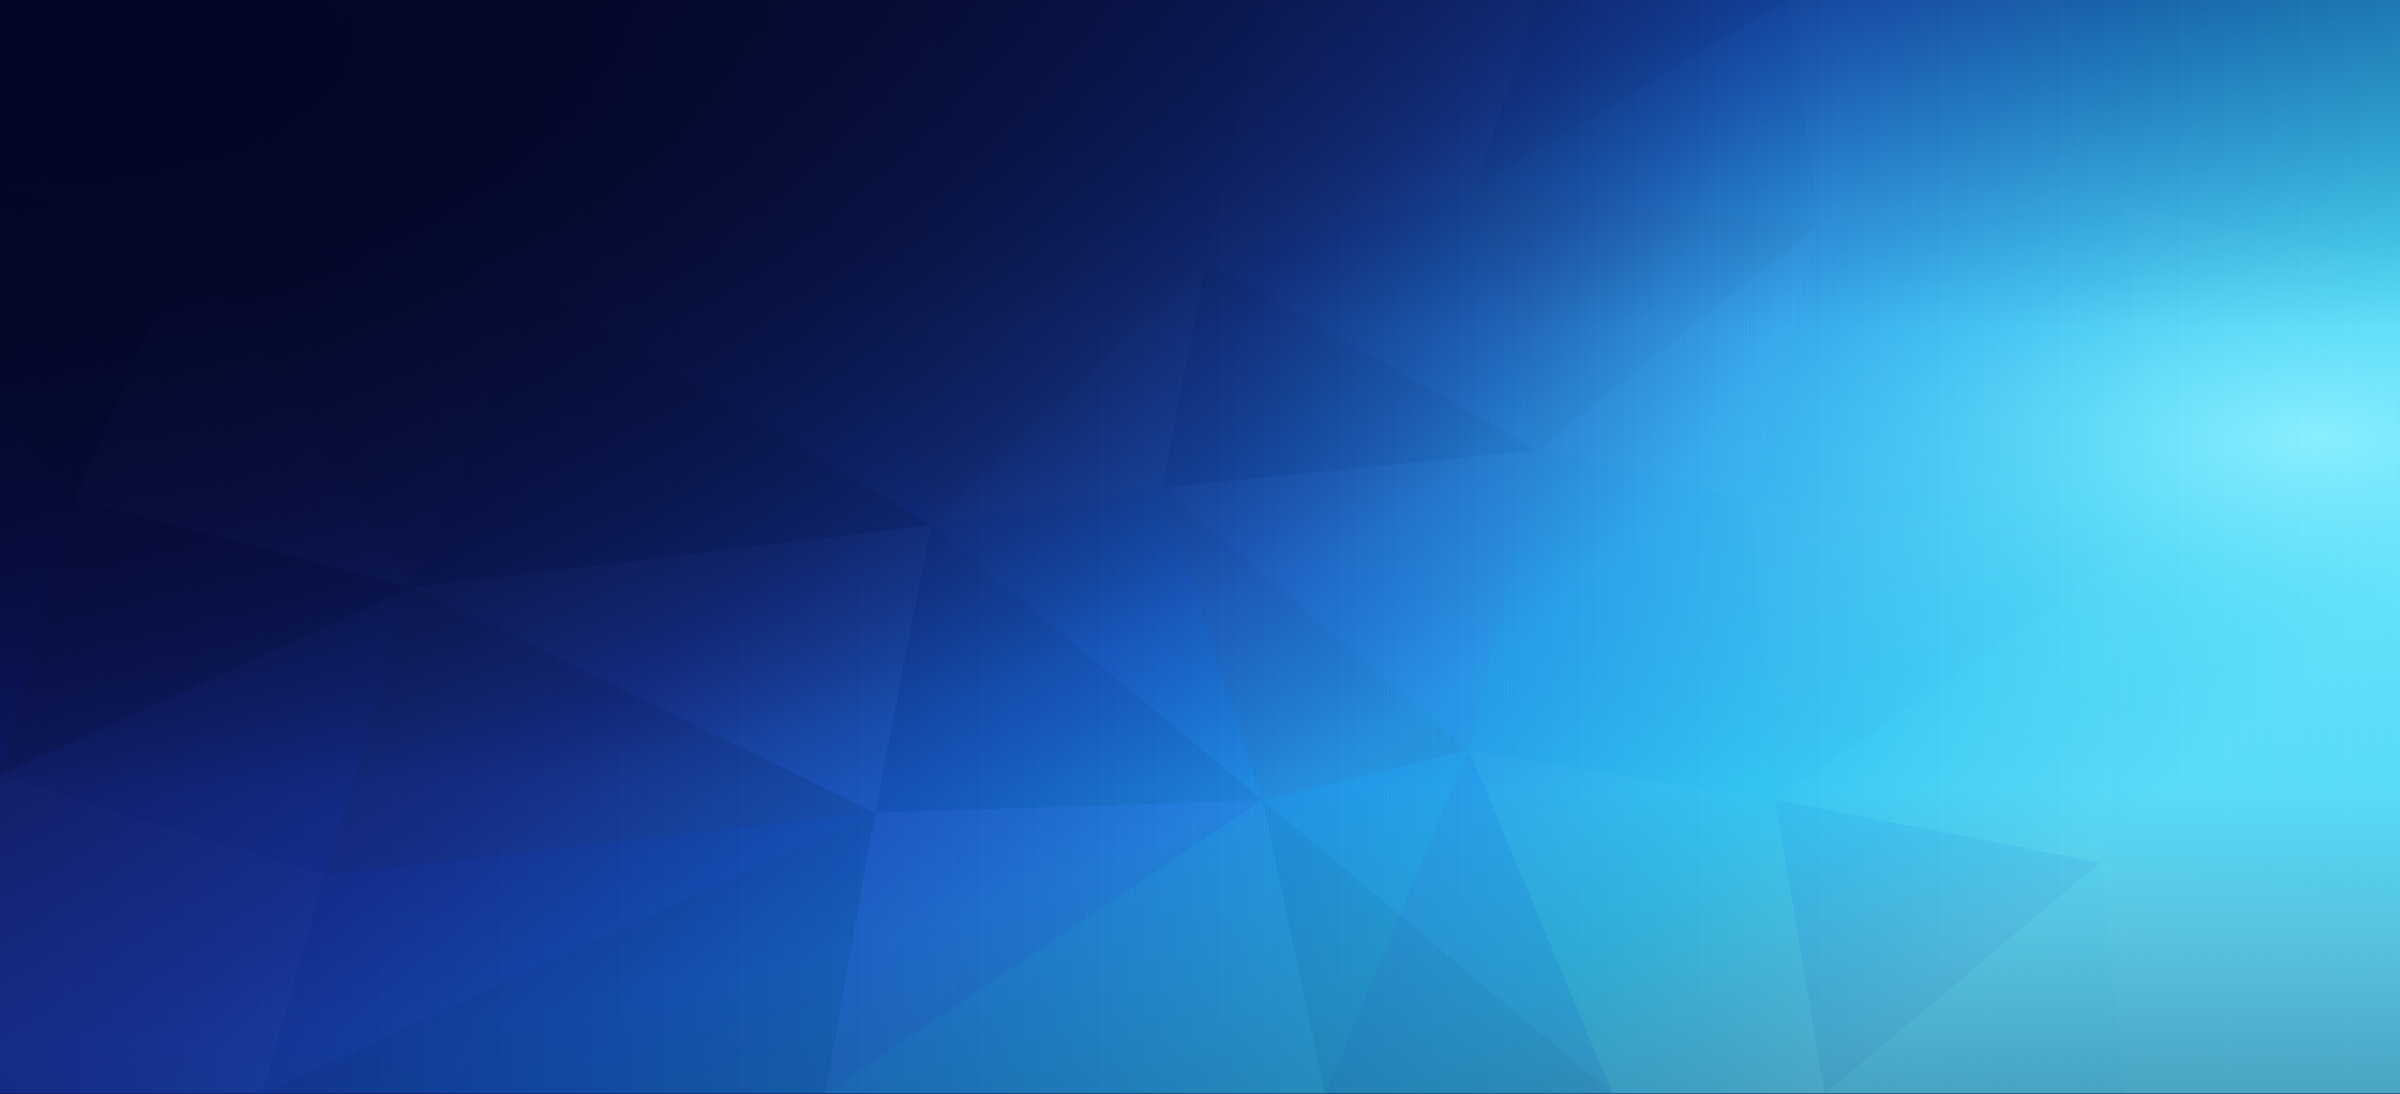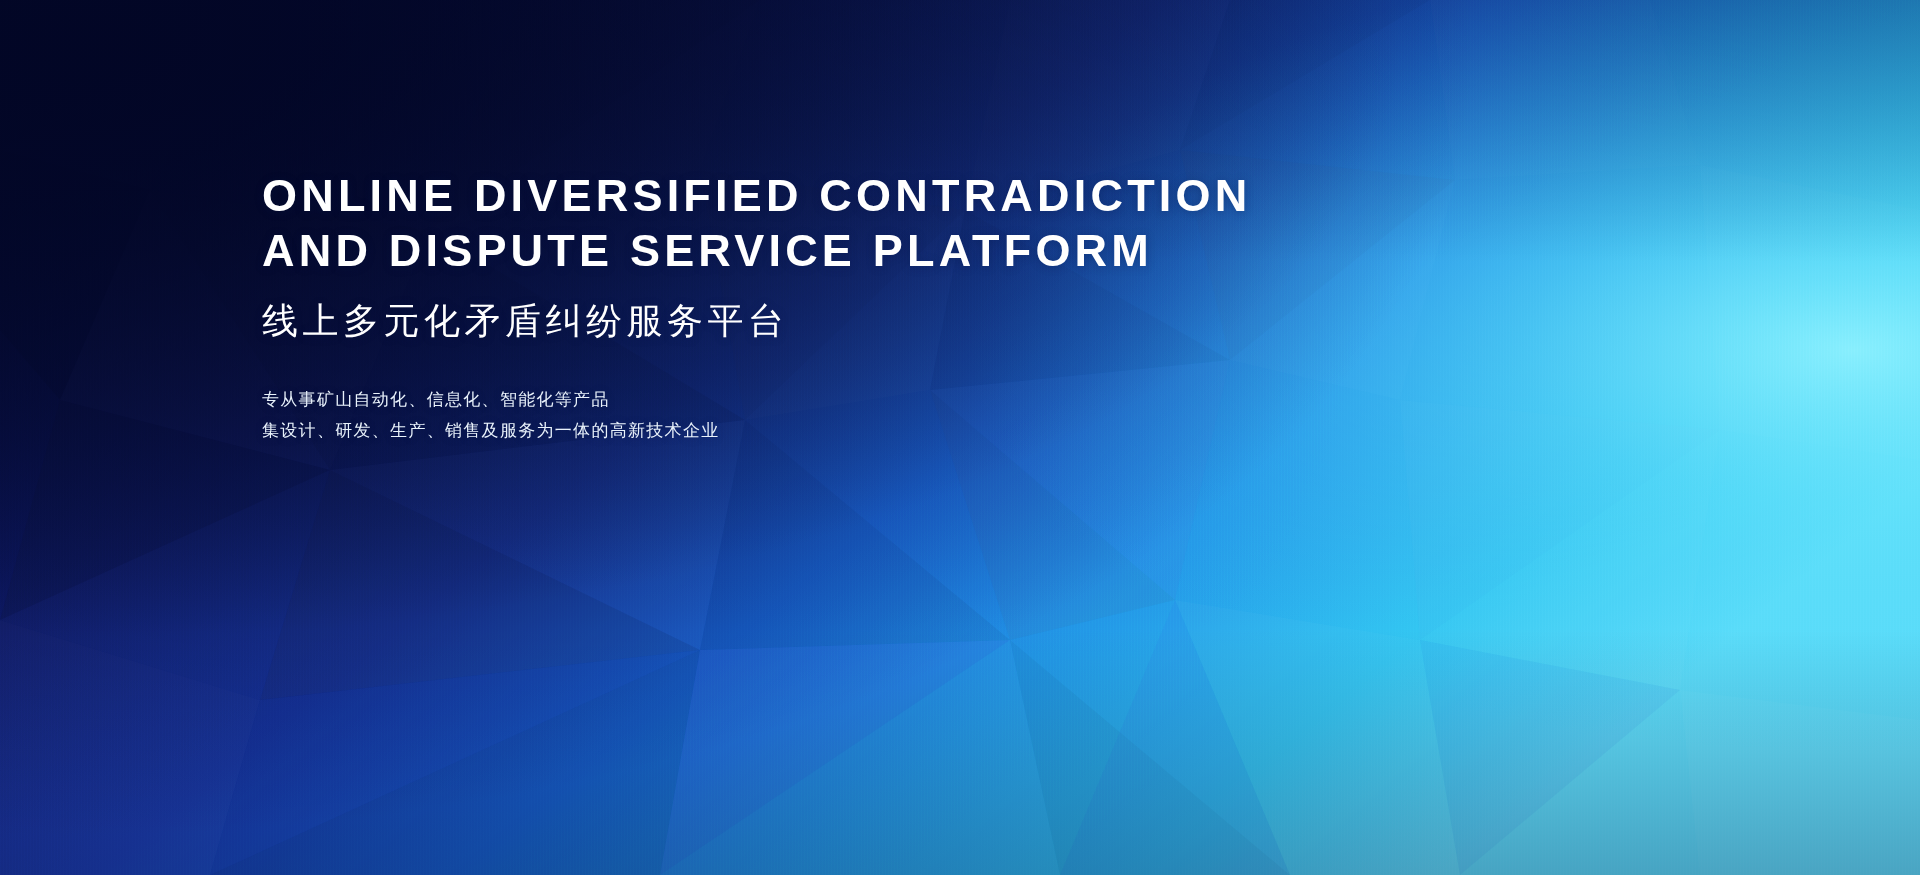--- a/index.html
+++ b/index.html
@@ -193,26 +193,13 @@
     </g>
 
     <rect x="0" y="0" width="1920" height="875" fill="url(#midGlow)"></rect>
     <rect x="0" y="0" width="1920" height="875" fill="url(#glowRight)"></rect>
     <rect x="0" y="0" width="1920" height="875" fill="url(#darkLeft)"></rect>
   </svg>
 
   <div class="bg-texture"></div>
   <div class="bg-vignette"></div>
 
-  <div class="content">
-
-    <div class="headline">ONLINE DIVERSIFIED CONTRADICTION</div>
-    <div class="headline">AND DISPUTE SERVICE PLATFORM</div>
-
-    <div class="subtitle-cn">线上多元化矛盾纠纷服务平台</div>
-
-    <div class="desc">
-      <div class="desc-line">专从事矿山自动化、信息化、智能化等产品</div>
-      <div class="desc-line">集设计、研发、生产、销售及服务为一体的高新技术企业</div>
-    </div>
-
-  </div>
 </div>
 
 </body></html>

